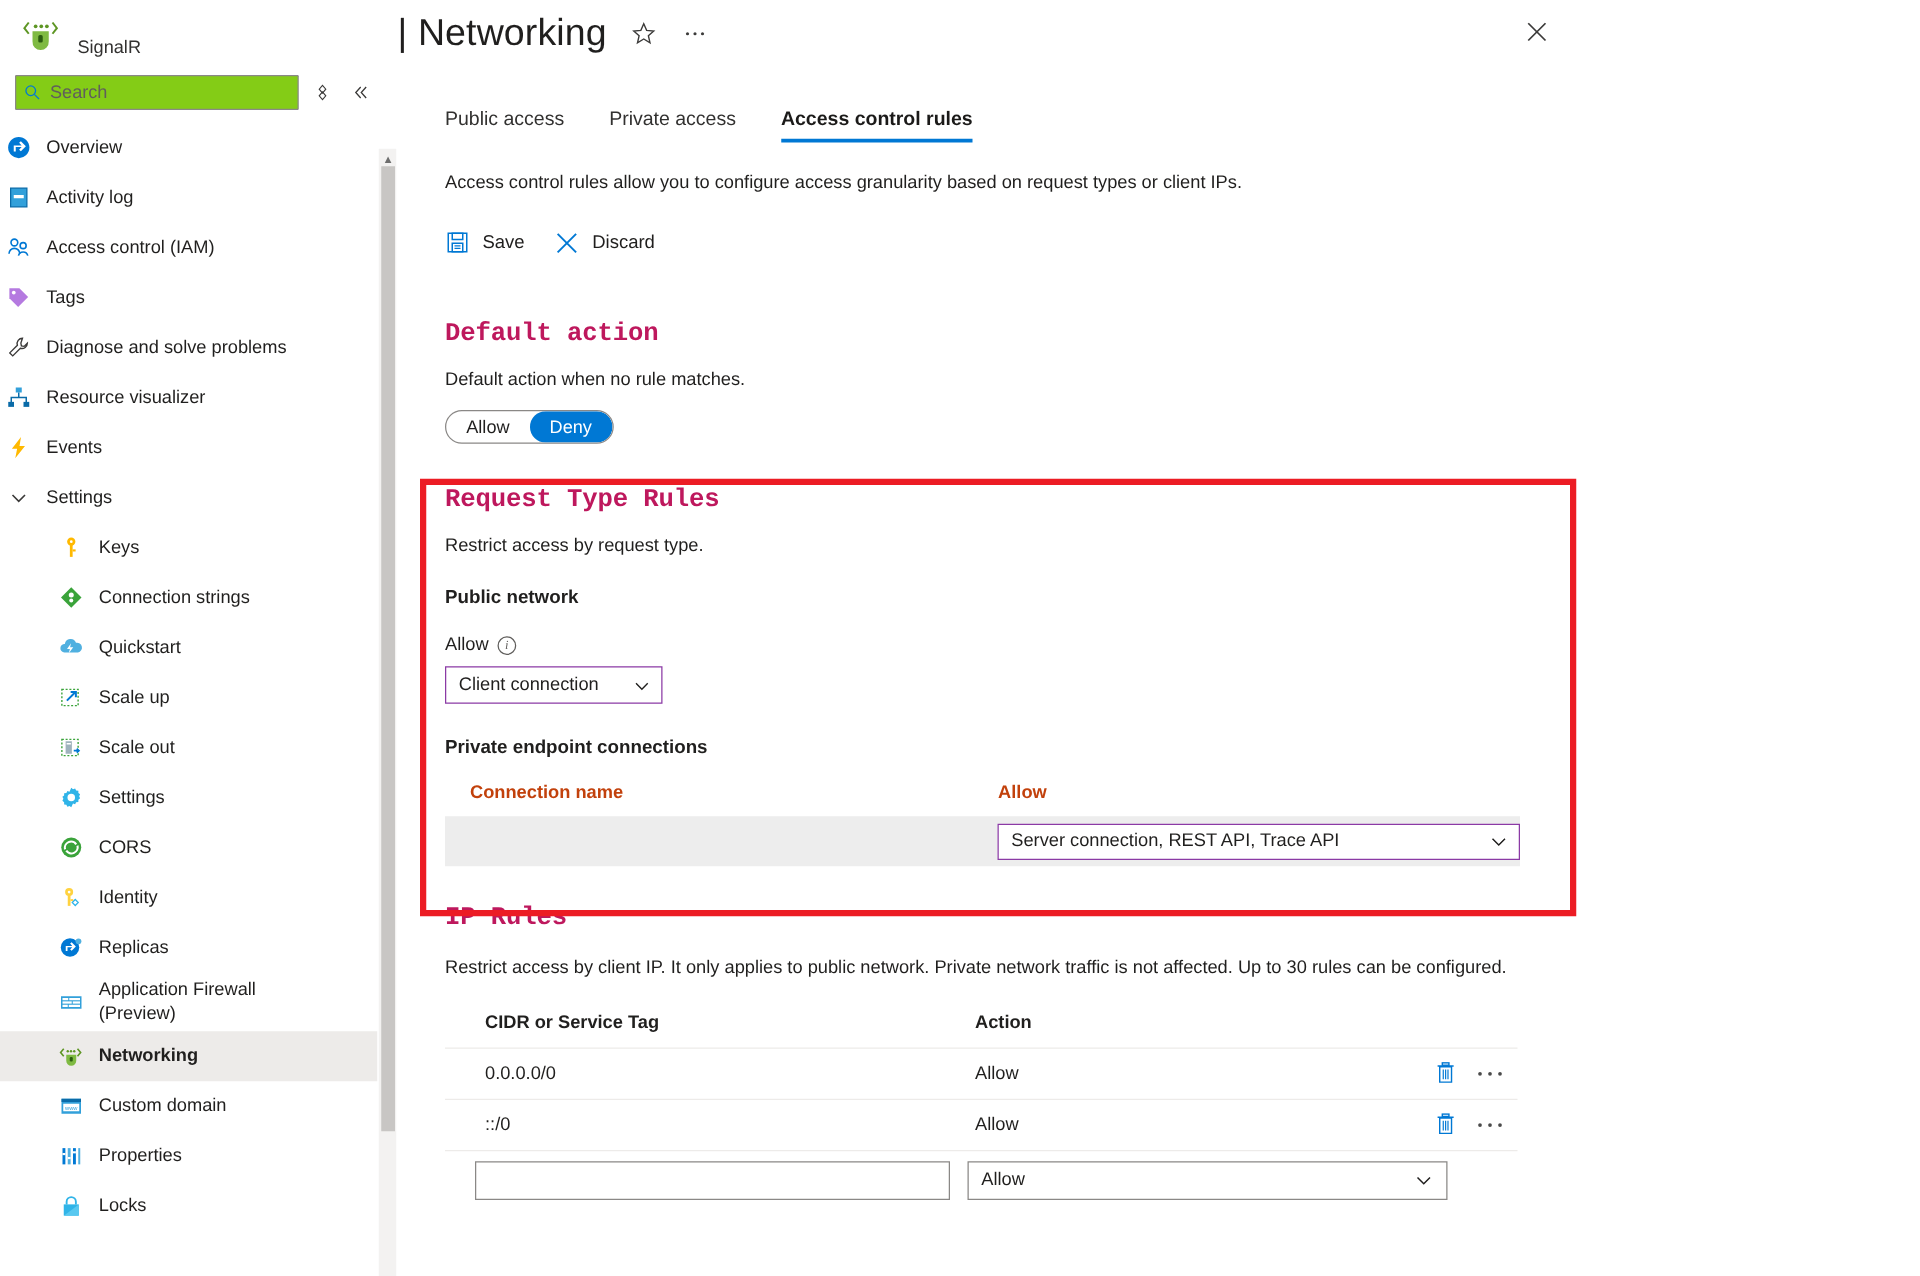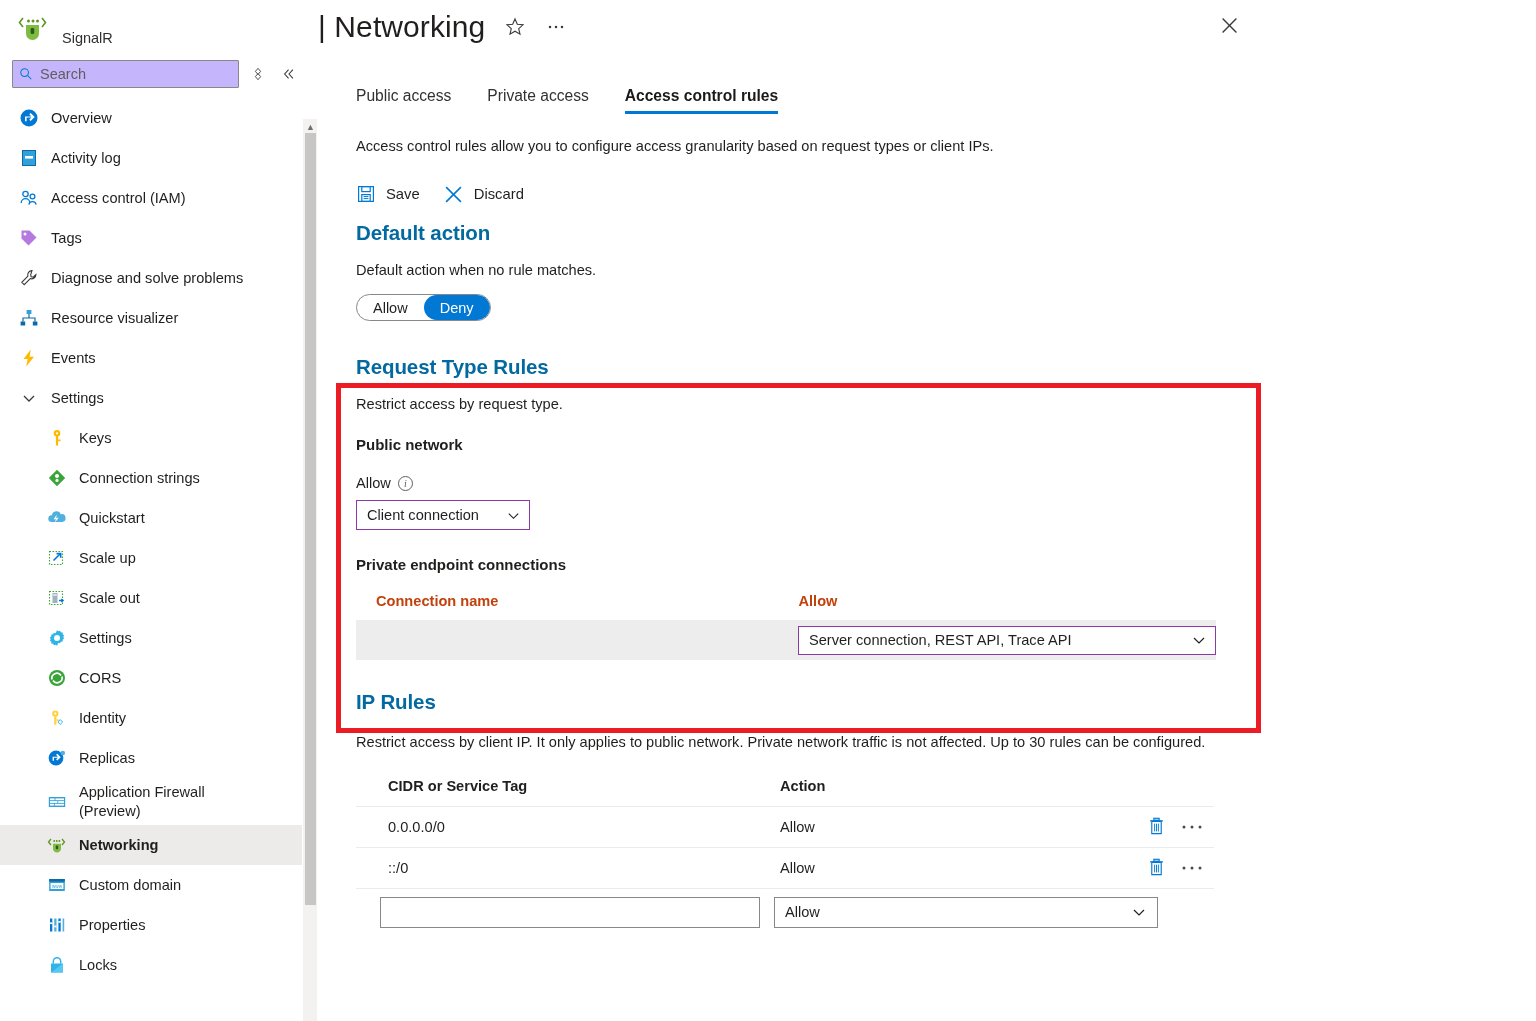--- a/index.html
+++ b/index.html
@@ -19,29 +19,29 @@
   #sidebar {
     position: absolute; left: 0; top: 0; width: 302px; height: 1021px;
     background: #fff; overflow: hidden;
   }
   .res-head { display:flex; flex-direction:column; padding: 10px 0 0 18px; }
   .res-logo { width: 34px; height: 34px; position: relative; }
   .res-name { font-size: 14.5px; color:#323130; margin-left: 44px; margin-top:-14px; }
 
   .search-row { display:flex; align-items:center; margin: 14px 0 0 12px; }
   .search-box {
-    width: 230px; height: 28px; border: 1px solid #8a8886; background:#c4b5fd;
+    width: 230px; height: 28px; border: 1px solid #8a8886; background:#84cc16;
     display:flex; align-items:center; padding: 0 6px; border-radius: 1px;
   }
   .search-box .ph { font-size: 14.5px; color:#605e5c; margin-left: 7px; }
   .side-icon-btn { width: 26px; height: 26px; display:flex; align-items:center; justify-content:center; margin-left: 6px; color:#323130; }
 
   .nav { margin-top: 10px; position: relative; }
   .nav-item {
-    display: flex; align-items: center; height: 40px; padding-left: 18px;
+    display: flex; align-items: center; height: 40px; padding-left: 4px;
     font-size: 14.6px; color:#201f1e; cursor: default; white-space: nowrap;
   }
   .nav-item .ic { width: 22px; height: 22px; margin-right: 11px; flex: 0 0 22px;
                   display:flex; align-items:center; justify-content:center; }
   .nav-item.child { padding-left: 46px; }
   .nav-item.selected { background:#edebe9; font-weight: 600; }
   .nav-item.twoline { height: 47px; align-items: center; }
   .nav-item.twoline .lbl { line-height: 1.25; white-space: normal; width: 175px; }
 
   
@@ -69,21 +69,21 @@
   }
 
   .content { padding-left: 38px; padding-right: 20px; }
   .lead { font-size: 14.6px; color:#201f1e; margin-top: 24px; }
 
   .cmdbar { display:flex; align-items:center; gap: 24px; margin-top: 30px; }
   .cmd { display:flex; align-items:center; gap: 10px; font-size: 14.8px; color:#201f1e; }
   .cmd .ic { width:20px; height:20px; display:flex; align-items:center; justify-content:center; color:#0078d4; }
 
   h2.sec {
-    font-size: 20.5px; font-weight: 600; color:#0369a1; margin: 17px 0 0 0; letter-spacing: -0.1px;
+    font-size: 20.5px; font-weight: 600; color:#be185d; margin: 52px 0 0 0; letter-spacing: -0.1px; font-family: Liberation Mono, monospace;
   }
   .sec-desc { font-size: 14.6px; color:#201f1e; margin-top: 17px; }
   h3.sub { font-size: 15px; font-weight: 700; color:#201f1e; margin: 24px 0 0 0; }
 
   
   .pill {
     margin-top: 16px; display:inline-flex; align-items:center; height: 27px;
     border: 1px solid #8a8886; border-radius: 14px; padding: 0; overflow:hidden; background:#fff;
   }
   .pill .opt { font-size: 14.5px; color:#201f1e; padding: 0 16px; height: 100%; display:flex; align-items:center; }

